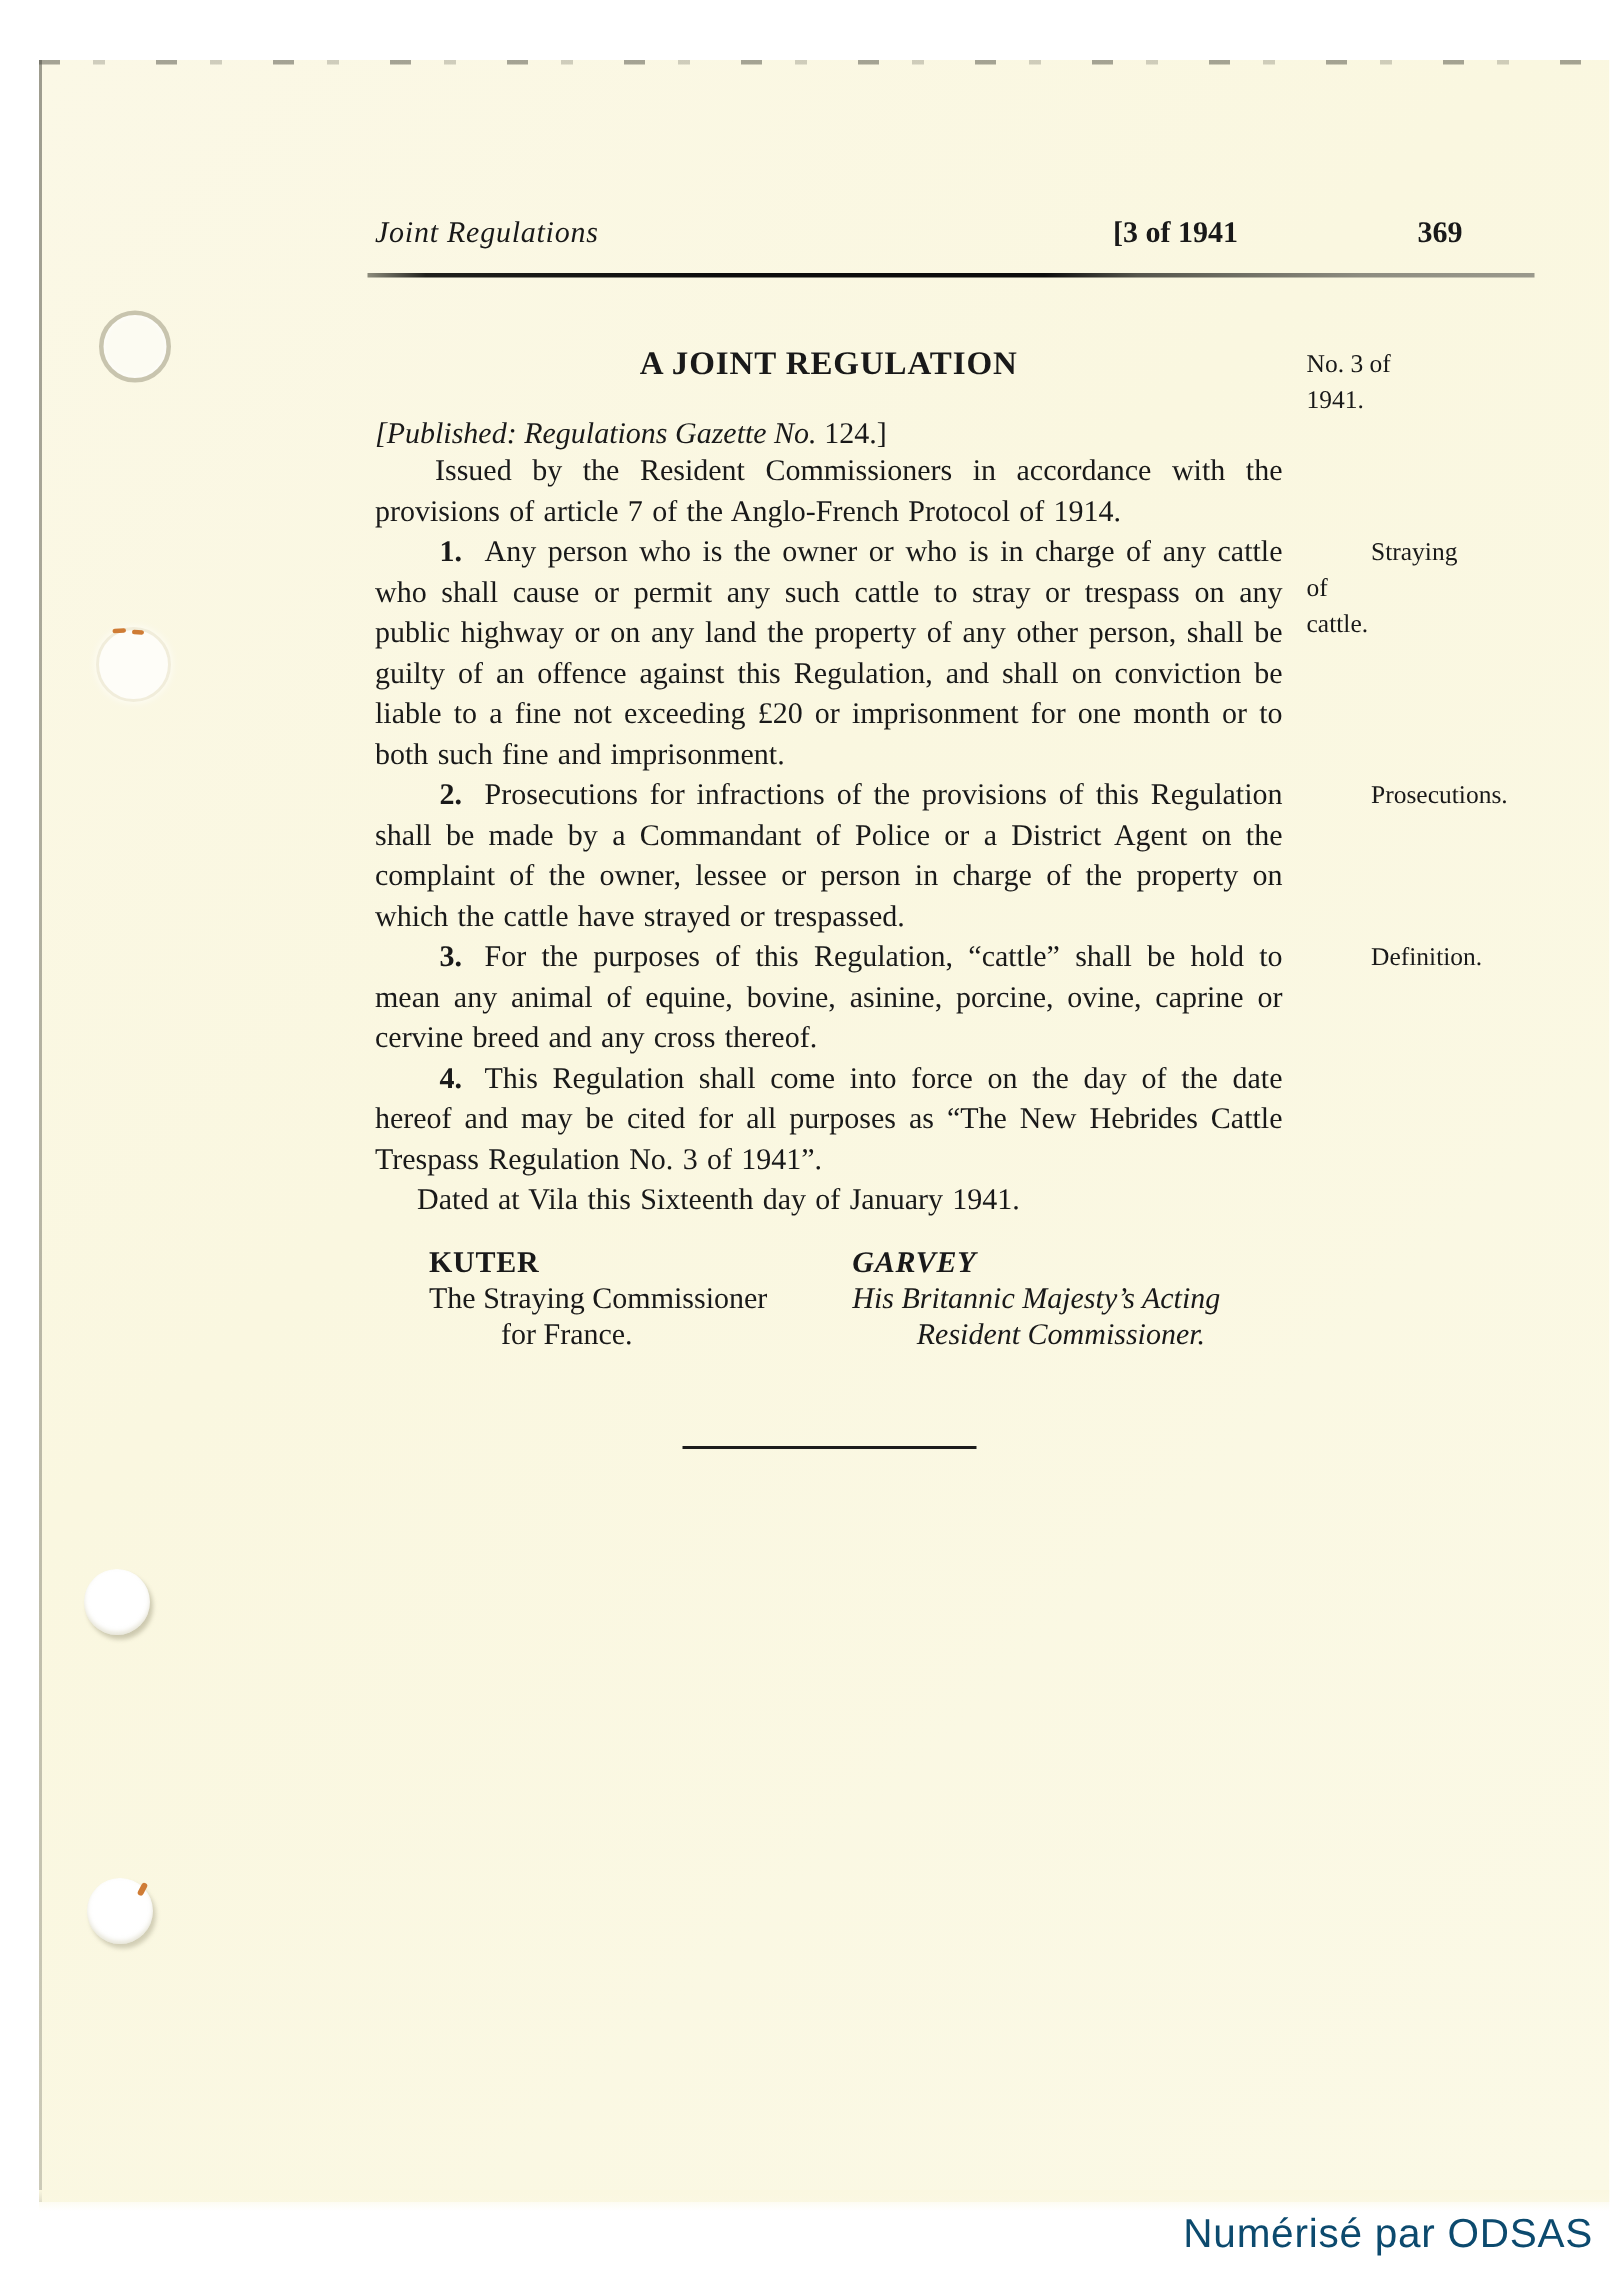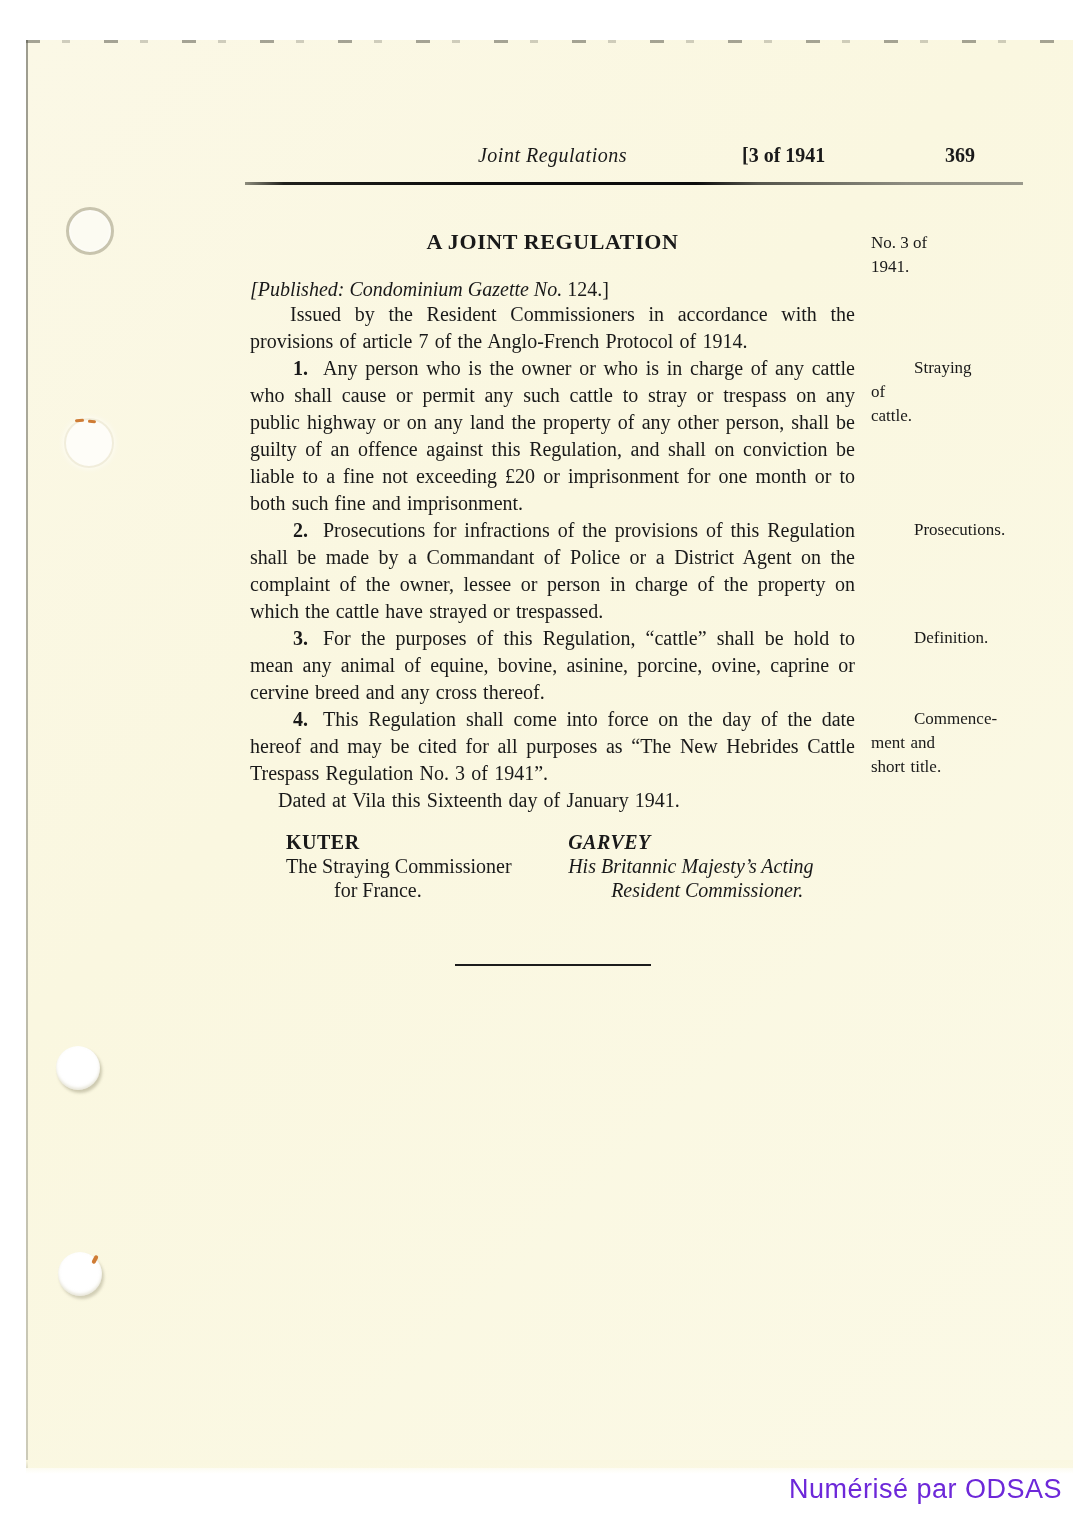--- a/index.html
+++ b/index.html
@@ -70,21 +70,21 @@
     margin-left:224px;
     padding-top:103px;
     width:605px;
     font-size:20px;
     line-height:27px;
   }
   .running-head{
     position:relative;height:24px;line-height:24px;
   }
   .running-title{
-    position:absolute;left:0;width:100%;text-align:center;
+    position:absolute;left:0;width:100%;
     font-style:italic;letter-spacing:.5px;
   }
   .running-issue{position:absolute;left:492px;font-weight:bold;}
   .running-page{position:absolute;left:695px;font-weight:bold;}
   .top-rule{
     margin-top:15px;margin-left:-5px;
     width:778px;height:3px;border:0;
     background:linear-gradient(to right,
       #8d8c7c 0%, #20201c 5%, #0c0c0c 30%, #0c0c0c 58%,
       #55554c 66%, #8d8c80 85%, #9a998c 100%);
@@ -124,21 +124,21 @@
   .sig-line2-right{padding-left:43px;}
   .end-rule{
     margin-top:62px;margin-left:205px;
     width:196px;height:2px;border:0;background:#1c1c1c;
   }
   .watermark{
     position:absolute;
     right:11px;top:1474px;
     font-family:"Liberation Sans", sans-serif;
     font-size:27px;
-    color:#6d28d9;
+    color:#0c4a6e;
     letter-spacing:.5px;
   }
 </style>
 </head>
 <body>
 
 <div class="paper">
   <div class="doc">
 
     <div class="running-head">
@@ -149,34 +149,32 @@
 
     <hr class="top-rule">
 
     <div class="reg-heading-row">
       <div class="reg-heading">A JOINT REGULATION</div>
       <div class="margin-note">No. 3 of
 1941.</div>
     </div>
 
 
-    <div class="published"><span class="ital">[Published: Condominium Gazette No.</span><span> 124.]</span></div>
+    <div class="published"><span class="ital">[Published: Regulations Gazette No.</span><span> 124.]</span></div>
 
     <p class="body-par preamble">Issued by the Resident Commissioners in accordance with the provisions of article 7 of the Anglo-French Protocol of 1914.</p>
 
     <p class="body-par section sec-1"><span class="sec-num">1.</span><span>Any person who is the owner or who is in charge of any cattle who shall cause or permit any such cattle to stray or trespass on any public highway or on any land the property of any other person, shall be guilty of an offence against this Regulation, and shall on conviction be liable to a fine not exceeding £20 or imprisonment for one month or to both such fine and imprisonment.</span><span class="margin-note">Straying of
 cattle.</span></p>
 
     <p class="body-par section sec-2"><span class="sec-num">2.</span><span>Prosecutions for infractions of the provisions of this Regulation shall be made by a Commandant of Police or a District Agent on the complaint of the owner, lessee or person in charge of the property on which the cattle have strayed or trespassed.</span><span class="margin-note">Prosecutions.</span></p>
 
     <p class="body-par section sec-3"><span class="sec-num">3.</span><span>For the purposes of this Regulation, “cattle” shall be hold to mean any animal of equine, bovine, asinine, porcine, ovine, caprine or cervine breed and any cross thereof.</span><span class="margin-note">Definition.</span></p>
 
-    <p class="body-par section sec-4"><span class="sec-num">4.</span><span>This Regulation shall come into force on the day of the date hereof and may be cited for all purposes as “The New Hebrides Cattle Trespass Regulation No. 3 of 1941”.</span><span class="margin-note">Commence-
-ment and
-short title.</span></p>
+    <p class="body-par section sec-4"><span class="sec-num">4.</span><span>This Regulation shall come into force on the day of the date hereof and may be cited for all purposes as “The New Hebrides Cattle Trespass Regulation No. 3 of 1941”.</span></p>
 
     <p class="body-par dated">Dated at Vila this Sixteenth day of January 1941.</p>
 
     <div class="signatures">
       <div class="sig-left">
         <div class="sig-name">KUTER</div>
         <div>The Straying Commissioner</div>
         <div class="sig-line2-left">for France.</div>
       </div>
       <div class="sig-right">

